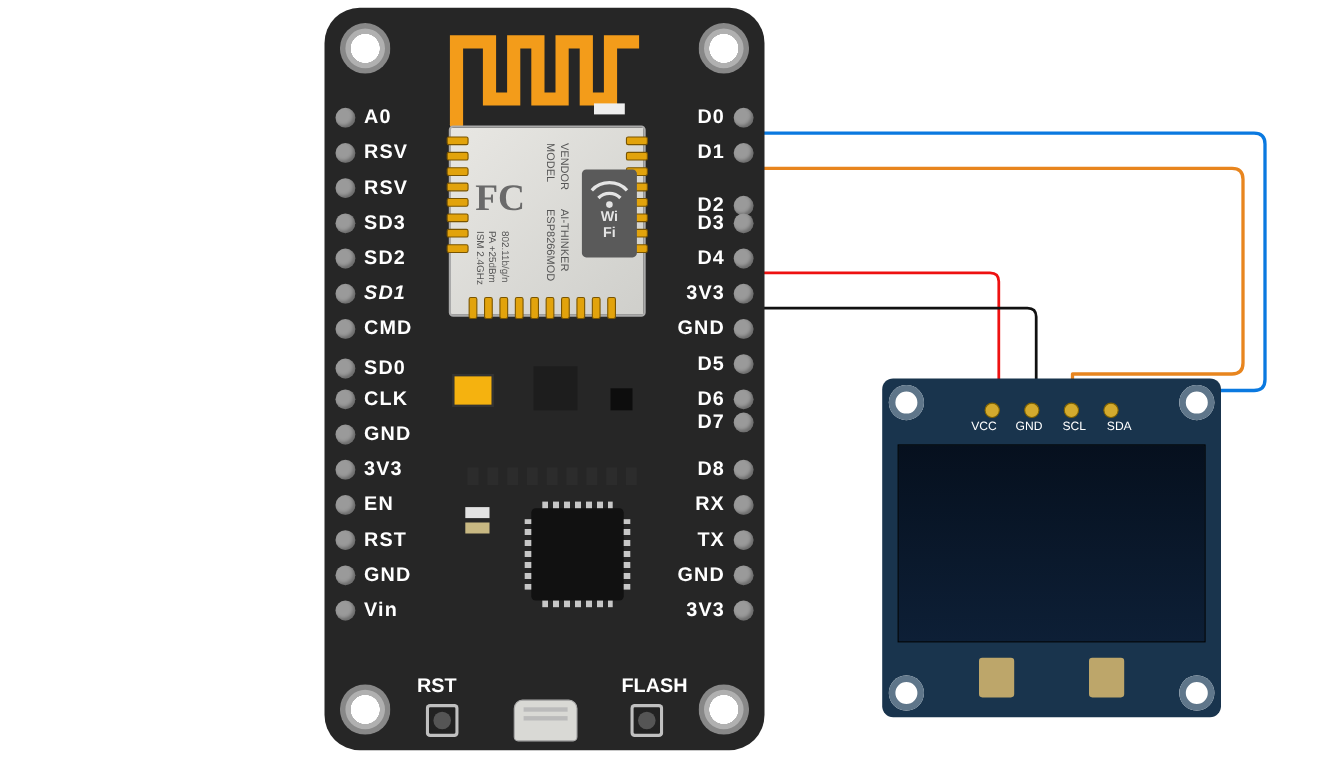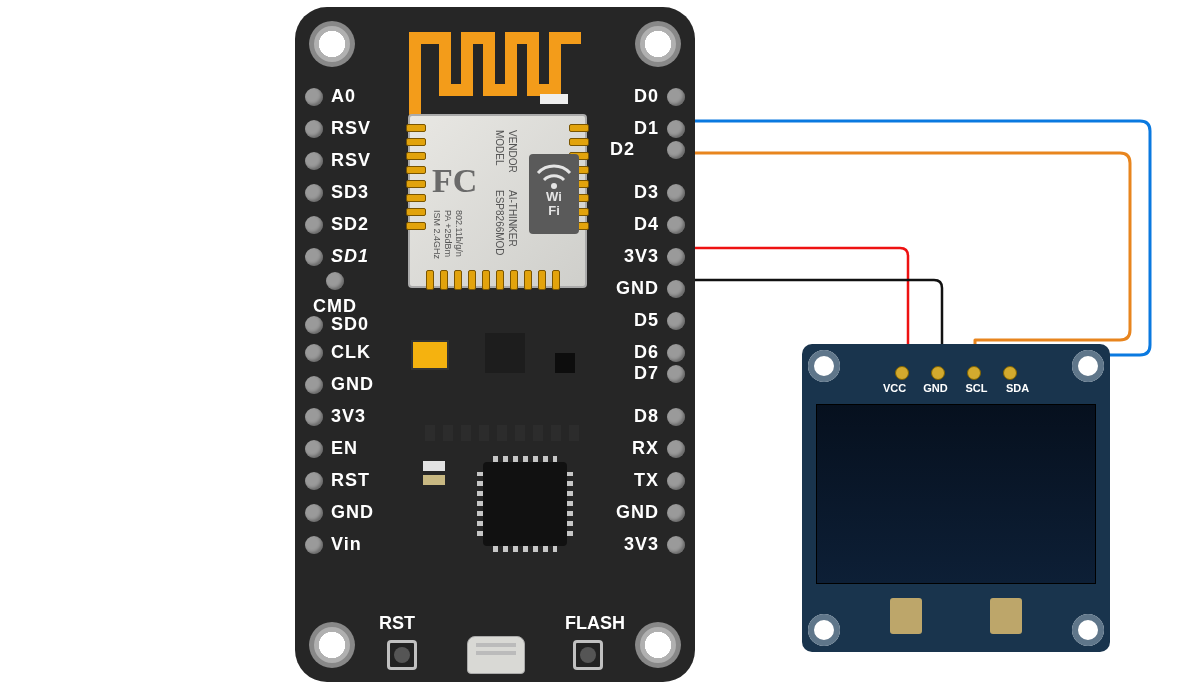--- a/index.html
+++ b/index.html
@@ -13,21 +13,21 @@
     background: radial-gradient(circle at 50% 50%, #fff 0 40%, #b0b0b0 41% 60%, #111 61% 100%);
     box-shadow: inset 0 0 0 5px #888;
   }
   .pin-row { position: absolute; display: flex; align-items: center; }
   .pin-row.left  { left: 10px; }
   .pin-row.right { right: 10px; flex-direction: row-reverse; }
   .pin-dot {
     width: 18px; height: 18px; border-radius: 50%; background: #9a9a9a; flex: 0 0 18px;
     box-shadow: inset -2px -2px 3px rgba(0,0,0,.3);
   }
-  .pin-lbl { color: #fff; font-size: 18px; font-weight: 700; letter-spacing: 1px; margin: 6px 8px; }
+  .pin-lbl { color: #fff; font-size: 18px; font-weight: 700; letter-spacing: 1px; margin: 16px 8px; }
   .pin-row.right .pin-lbl { text-align: center; }
 
   
   .shield {
     position: absolute; left: 113px; top: 107px; width: 175px; height: 170px;
     background: linear-gradient(135deg, #e8e7e3, #cfcfcb);
     border: 2px solid #aaa; border-radius: 4px;
   }
   .shield-pads { position:absolute; display:flex; gap:6px; }
   .shield-pad-v { width:6px; height:18px; background:#e2a30c; border:1px solid #7a5500; border-radius:2px; }
@@ -65,21 +65,21 @@
     position: absolute; left: 802px; top: 344px; width: 308px; height: 308px;
     background: #19344d; border-radius: 10px;
   }
   .oled-hole {
     position:absolute; width: 32px; height:32px; border-radius:50%;
     background:#fff; box-shadow: 0 0 0 6px #5f768a inset;
   }
   .oled-pin-row { position:absolute; top: 22px; left: 0; right:0; display:flex; justify-content:center; gap: 22px; }
   .oled-pin { width: 12px; height: 12px; border-radius:50%; background:#d3aa2e; border:1px solid #806300; }
   .oled-pin-lbls { position:absolute; top: 38px; left: 0; right:0; display:flex; justify-content:center; gap:15px; }
-  .oled-pin-lbls span { color:#fff; font-size:11px; font-weight:700; width:26px; text-align:center; }
+  .oled-pin-lbls span { color:#fff; font-size:11px; font-weight:400; width:26px; text-align:center; }
   .oled-screen {
     position:absolute; left: 14px; top: 60px; right:14px; height: 178px;
     background: linear-gradient(180deg, #06101e, #0d1f36); border:1px solid #000;
   }
   .oled-bottom-pad {
     position:absolute; bottom: 18px; width: 32px; height: 36px; background:#bda66a; border-radius:3px;
   }
 
   .wire { position:absolute; fill:none; stroke-linecap:round; stroke-linejoin:round; }
   .w-red    { stroke:#e11; stroke-width:2.5; }
@@ -239,21 +239,21 @@
           <div class="pin-lbl">SD3</div>
         </div>
         <div class="pin-row left" style="top: 201px;">
           <div class="pin-dot"></div>
           <div class="pin-lbl">SD2</div>
         </div>
         <div class="pin-row left" style="top: 233px; font-style: italic;">
           <div class="pin-dot"></div>
           <div class="pin-lbl">SD1</div>
         </div>
-        <div class="pin-row left" style="top: 265px; flex-direction: column;">
+        <div class="pin-row left" style="top: 265px;">
           <div class="pin-dot"></div>
           <div class="pin-lbl">CMD</div>
         </div>
         <div class="pin-row left" style="top: 301px;">
           <div class="pin-dot"></div>
           <div class="pin-lbl">SD0</div>
         </div>
         <div class="pin-row left" style="top: 329px;">
           <div class="pin-dot"></div>
           <div class="pin-lbl">CLK</div>
@@ -286,21 +286,21 @@
 
     <div id="right-pins">
         <div class="pin-row right" style="top: 73px;">
           <div class="pin-dot"></div>
           <div class="pin-lbl">D0</div>
         </div>
         <div class="pin-row right" style="top: 105px;">
           <div class="pin-dot"></div>
           <div class="pin-lbl">D1</div>
         </div>
-        <div class="pin-row right" style="top: 126px; gap: 24px;">
+        <div class="pin-row right" style="top: 153px;">
           <div class="pin-dot"></div>
           <div class="pin-lbl">D2</div>
         </div>
         <div class="pin-row right" style="top: 169px;">
           <div class="pin-dot"></div>
           <div class="pin-lbl">D3</div>
         </div>
         <div class="pin-row right" style="top: 201px;">
           <div class="pin-dot"></div>
           <div class="pin-lbl">D4</div>

